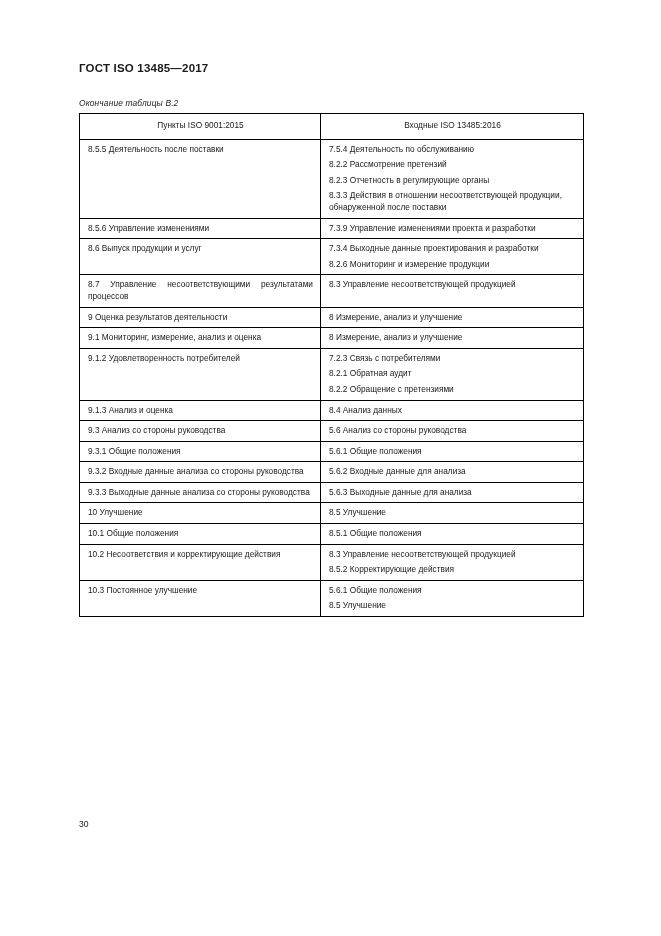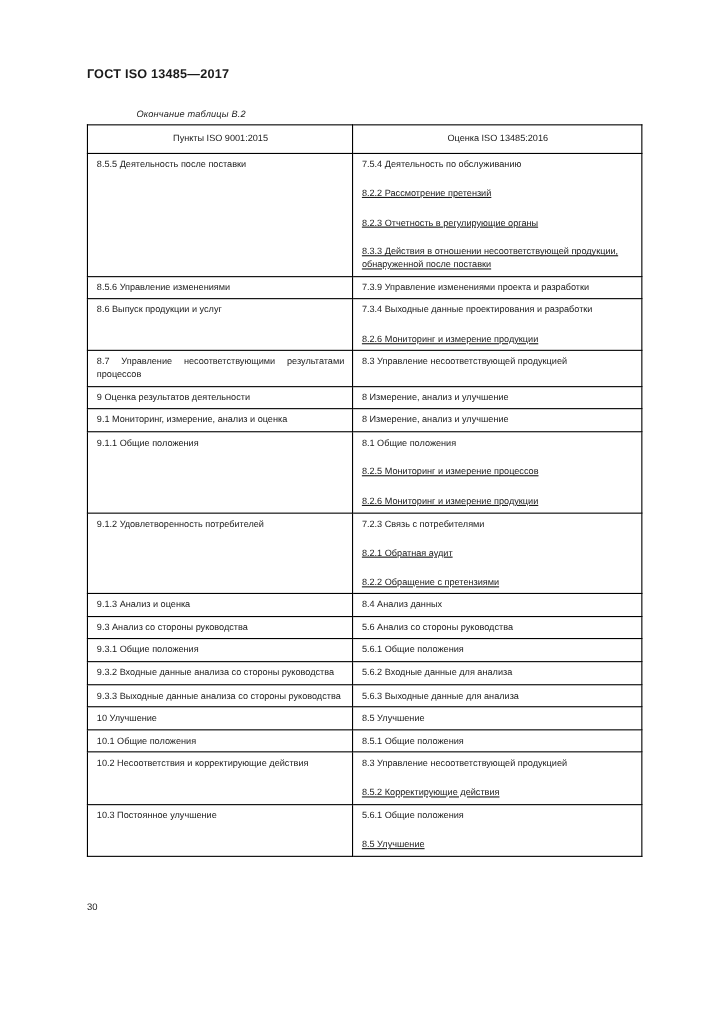--- a/index.html
+++ b/index.html
@@ -34,21 +34,20 @@
   }
 
   
   .table-caption {
     position: absolute;
     left: 79px;
     top: 98px;
     font-size: 8.4px;
     font-style: italic;
     letter-spacing: 0.15px;
-    margin-left: 45px;
   }
 
   
   .cmp-table {
     position: absolute;
     left: 79px;
     top: 113px;
     width: 504px;
     border-collapse: collapse;
     table-layout: fixed;
@@ -83,21 +82,21 @@
   }
   
   .cmp-table tbody td.col-left {
     text-align: justify;
     text-align-last: left;
     hyphens: manual;
   }
 
   .lines { margin: 0; padding: 0; }
   .lines .ln { display: block; white-space: normal; }
-  .lines .ln + .ln { margin-top: 15px; text-decoration: underline; }
+  .lines .ln + .ln { margin-top: 4px; }
 
   
   .para { display: block; }
 
   
   .folio {
     position: absolute;
     left: 79px;
     top: 819px;
     font-size: 8.6px;
@@ -113,21 +112,21 @@
   <div class="table-caption">Окончание таблицы В.2</div>
 
   <table class="cmp-table">
     <colgroup>
       <col class="c1">
       <col class="c2">
     </colgroup>
     <thead>
       <tr>
         <th>Пункты ISO 9001:2015</th>
-        <th>Оценка ISO 13485:2016</th>
+        <th>Входные ISO 13485:2016</th>
       </tr>
     </thead>
     <tbody>
         <tr>
           <td class="col-left">
             <span class="para">8.5.5  Деятельность после поставки</span>
           </td>
           <td class="col-right"><span class="lines"><span class="ln">7.5.4  Деятельность по обслуживанию</span><span class="ln">8.2.2  Рассмотрение претензий</span><span class="ln">8.2.3  Отчетность в регулирующие органы</span><span class="ln">8.3.3  Действия в отношении несоответствующей продук­ции, обнаруженной после поставки</span></span></td>
         </tr>
         <tr>
@@ -155,26 +154,20 @@
           <td class="col-right"><span class="lines"><span class="ln">8  Измерение, анализ и улучшение</span></span></td>
         </tr>
         <tr>
           <td class="col-left">
             <span class="para">9.1  Мониторинг, измерение, анализ и оценка</span>
           </td>
           <td class="col-right"><span class="lines"><span class="ln">8  Измерение, анализ и улучшение</span></span></td>
         </tr>
         <tr>
           <td class="col-left">
-            <span class="para">9.1.1  Общие положения</span>
-          </td>
-          <td class="col-right"><span class="lines"><span class="ln">8.1  Общие положения</span><span class="ln">8.2.5  Мониторинг и измерение процессов</span><span class="ln">8.2.6  Мониторинг и измерение продукции</span></span></td>
-        </tr>
-        <tr>
-          <td class="col-left">
             <span class="para">9.1.2  Удовлетворенность потребителей</span>
           </td>
           <td class="col-right"><span class="lines"><span class="ln">7.2.3  Связь с потребителями</span><span class="ln">8.2.1  Обратная аудит</span><span class="ln">8.2.2  Обращение с претензиями</span></span></td>
         </tr>
         <tr>
           <td class="col-left">
             <span class="para">9.1.3  Анализ и оценка</span>
           </td>
           <td class="col-right"><span class="lines"><span class="ln">8.4  Анализ данных</span></span></td>
         </tr>

